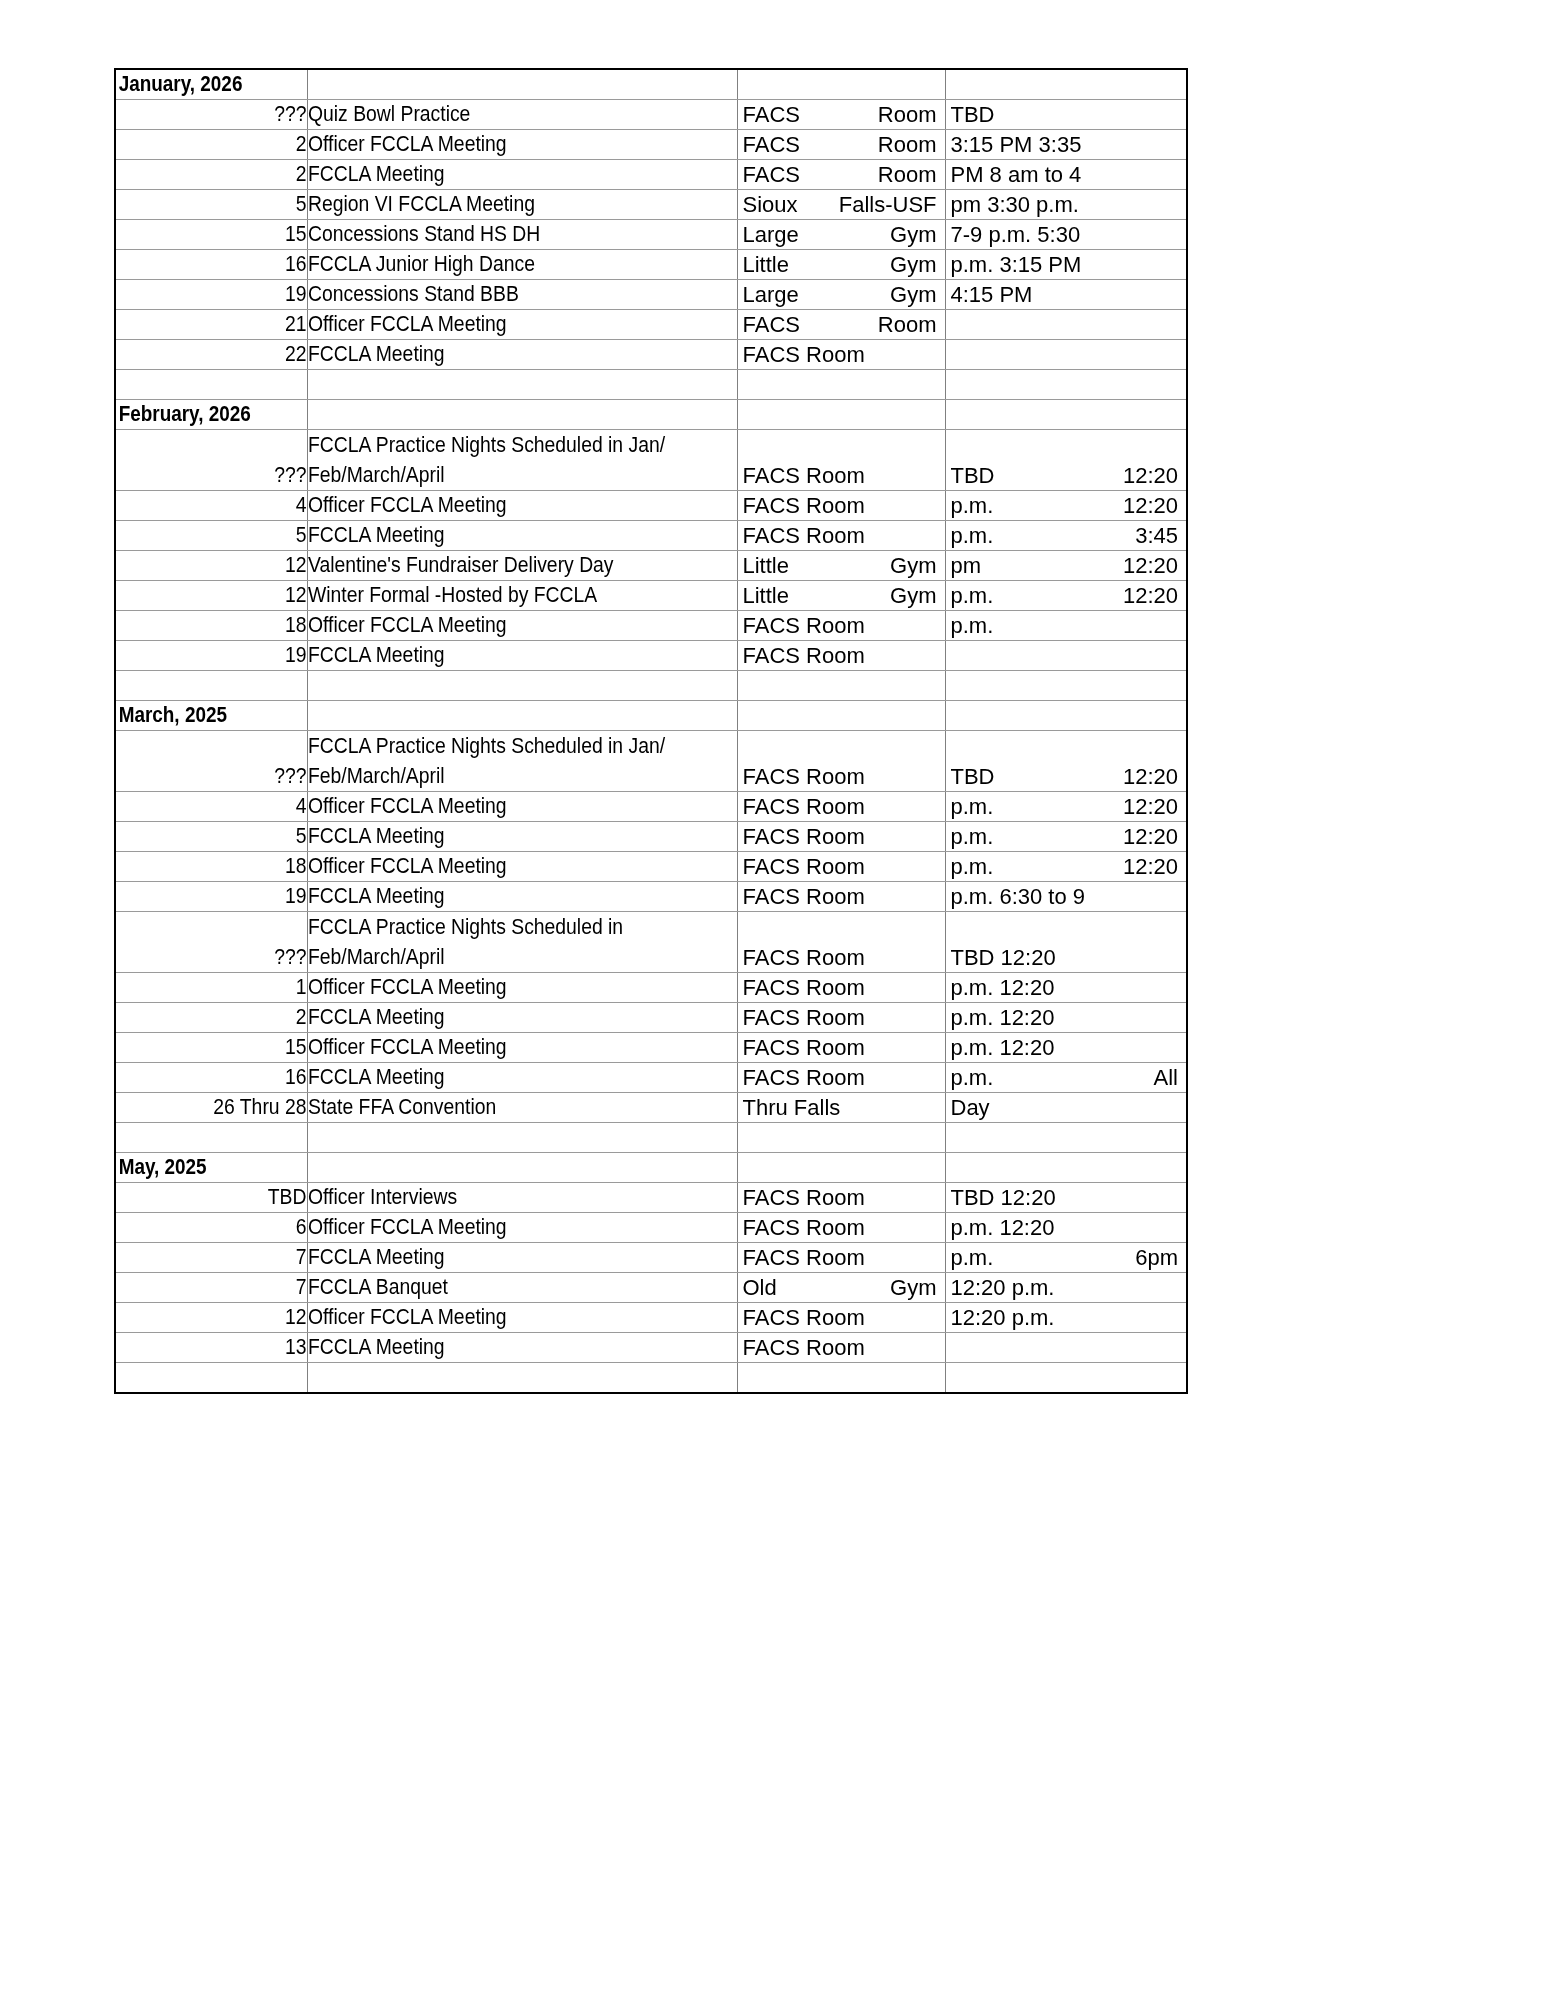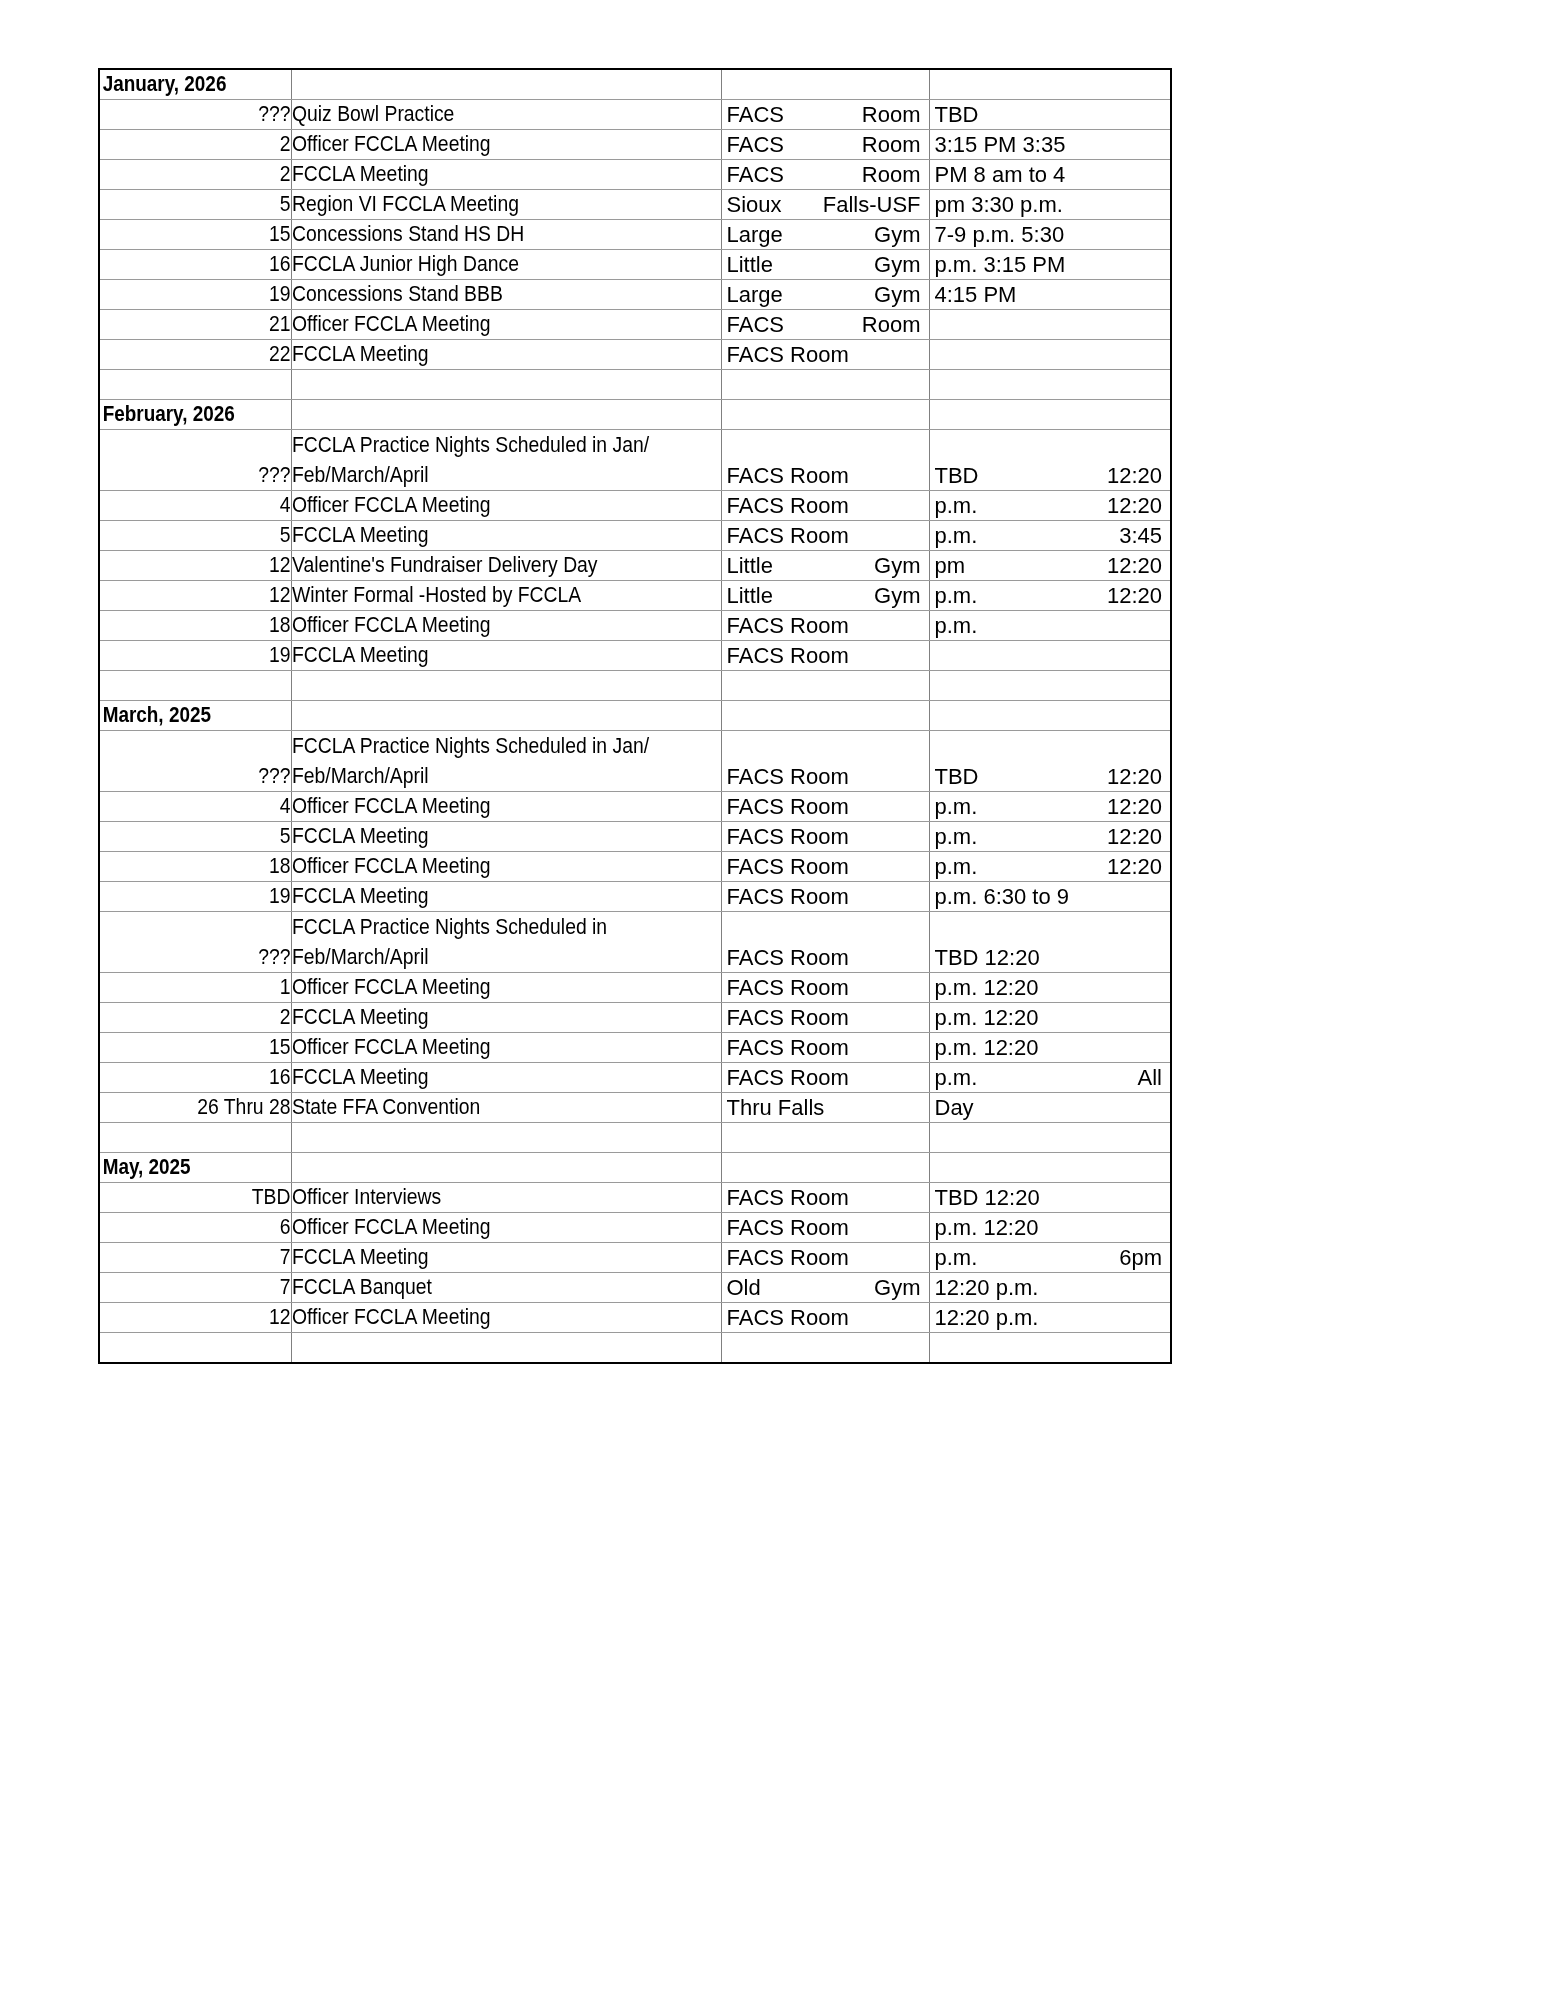--- a/index.html
+++ b/index.html
@@ -18,21 +18,21 @@
   .page {
     position: relative;
     width: 1545px;
     height: 2000px;
     background: #fff;
     box-sizing: border-box;
   }
 
   .sheet {
     position: absolute;
-    left: 70px;
+    left: 86px;
     top: 68px;
     width: 1072px;
     padding-left: 28px;
   }
 
   table.cal {
     border-collapse: collapse;
     table-layout: fixed;
     width: 1072px;
     border-left: 2.5px solid #000;
@@ -892,20 +892,40 @@
               </div>
             </td>
             <td>
               <div class="cell-time">
                 <div class="just single">
                   <span>12:20 p.m.</span>
                 </div>
               </div>
             </td>
           </tr>
+          <tr>
+            <td>
+              <div class="cell-date">13</div>
+            </td>
+            <td>
+              <div class="cell-event">FCCLA Meeting</div>
+            </td>
+            <td>
+              <div class="cell-place">
+                <div class="just single">
+                  <span>FACS Room</span>
+                </div>
+              </div>
+            </td>
+            <td>
+              <div class="cell-time">
+                <div class="just single"></div>
+              </div>
+            </td>
+          </tr>
           <tr class="spacer">
             <td></td>
             <td></td>
             <td></td>
             <td></td>
           </tr>
         </tbody>
     </table>
   </div>
 </div>

